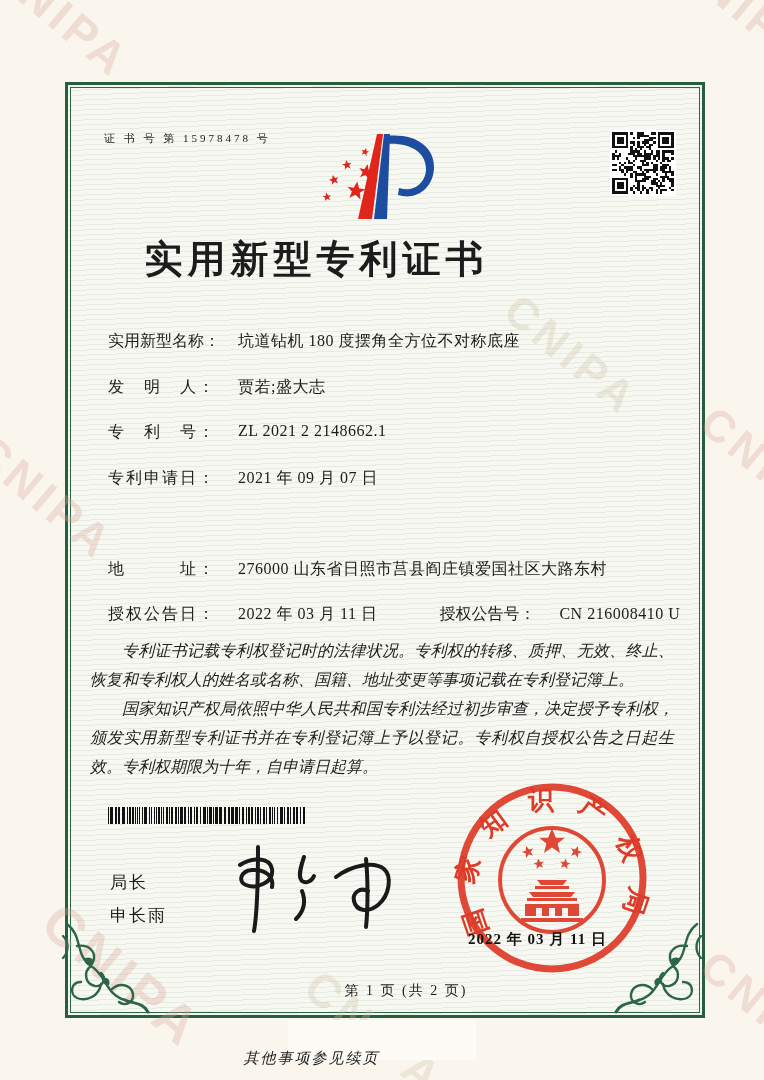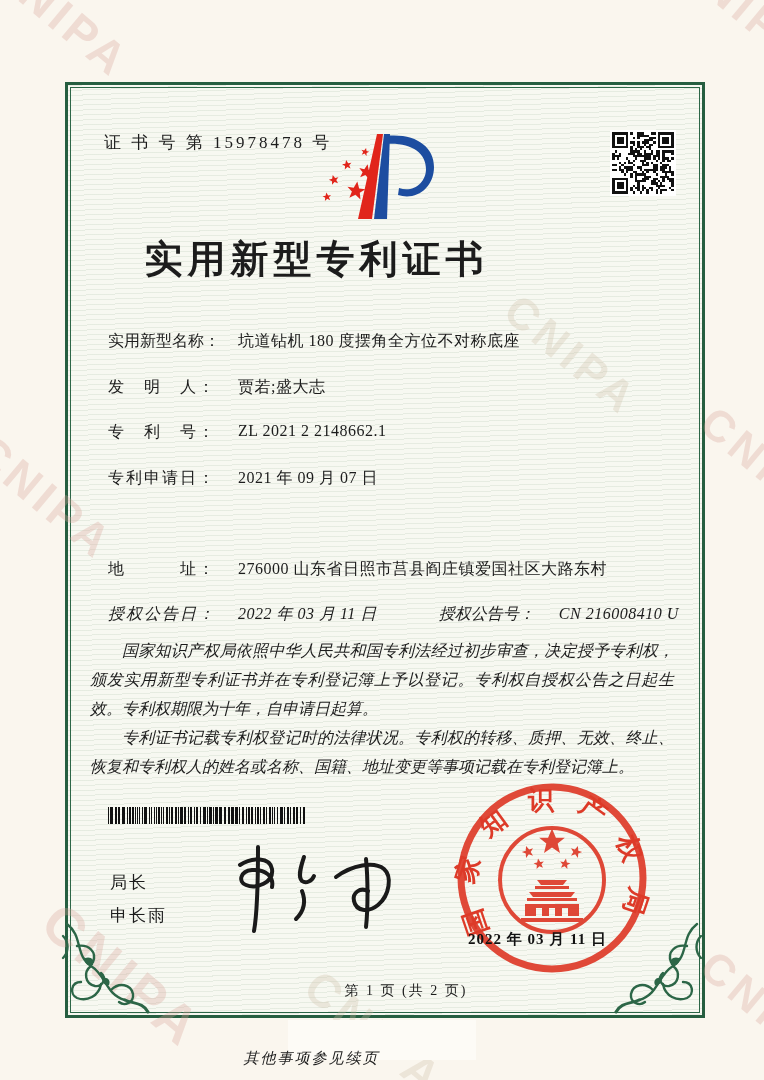--- a/index.html
+++ b/index.html
@@ -11,21 +11,21 @@
   .wm.pink{color:rgba(219,165,155,0.32);}
   .wm.tan{color:rgba(205,190,165,0.30);}
   
   .frame{position:absolute;left:65px;top:82px;width:634px;height:930px;z-index:1;
          border:3px solid #265e40;background:
            repeating-linear-gradient(178deg, rgba(140,170,140,0.16) 0 1px, rgba(0,0,0,0) 1px 5px),
            #f7f8f1;}
   .frame::before{content:"";position:absolute;inset:2px;border:1px solid #2c6647;pointer-events:none;}
   .abs{position:absolute;z-index:3;}
   
-  .certno{left:104px;top:131px;font-size:17px;letter-spacing:3px;}
+  .certno{left:104px;top:131px;font-size:11px;letter-spacing:3px;}
   .title{left:0;top:234px;width:633px;text-align:center;font-size:38px;font-weight:700;letter-spacing:5px;}
   .fieldrow{left:108px;width:566px;font-size:16px;white-space:nowrap;}
   .flabel{display:inline-block;width:106px;text-align:justify;text-align-last:justify;vertical-align:top;}
   .fvalue{display:inline-block;margin-left:24px;letter-spacing:0.5px;}
   .flabel2{display:inline-block;margin-left:62px;}
   .paras{left:90px;top:636px;width:584px;font-size:16px;line-height:29px;text-align:justify;font-style:italic;z-index:3;position:absolute;}
   .paras p{margin:0;text-indent:2em;}
   .signer{left:110px;font-size:17px;letter-spacing:2px;}
   .pageinfo{left:0;top:982px;width:764px;text-align:center;font-size:14px;letter-spacing:2px;margin-left:24px;}
   .paper-edge{left:288px;top:1020px;width:188px;height:40px;background:#fdfbf6;z-index:2;}
@@ -343,27 +343,27 @@
   </div>
   <div class="abs fieldrow" style="top:422px;">
     <span class="flabel">专　利　号：</span><span class="fvalue">ZL 2021 2 2148662.1</span>
   </div>
   <div class="abs fieldrow" style="top:468px;">
     <span class="flabel">专利申请日：</span><span class="fvalue">2021 年 09 月 07 日</span>
   </div>
   <div class="abs fieldrow" style="top:559px;">
     <span class="flabel">地　　　址：</span><span class="fvalue">276000 山东省日照市莒县阎庄镇爱国社区大路东村</span>
   </div>
-  <div class="abs fieldrow" style="top:604px;font-style:italic;">
+  <div class="abs fieldrow" style="top:604px;">
     <span class="flabel">授权公告日：</span><span class="fvalue">2022 年 03 月 11 日</span><span class="flabel2">授权公告号：</span><span class="fvalue">CN 216008410 U</span>
   </div>
 
   <div class="paras">
+    <p>专利证书记载专利权登记时的法律状况。专利权的转移、质押、无效、终止、恢复和专利权人的姓名或名称、国籍、地址变更等事项记载在专利登记簿上。</p>
     <p>国家知识产权局依照中华人民共和国专利法经过初步审查，决定授予专利权，颁发实用新型专利证书并在专利登记簿上予以登记。专利权自授权公告之日起生效。专利权期限为十年，自申请日起算。</p>
-    <p>专利证书记载专利权登记时的法律状况。专利权的转移、质押、无效、终止、恢复和专利权人的姓名或名称、国籍、地址变更等事项记载在专利登记簿上。</p>
   </div>
 
   <div class="abs" style="left:108px;top:807px;">
     <svg id="barcodesvg" width="198" height="17" viewBox="0 0 198 17">
         <g id="bc-bars" fill="#111">
           <rect x="0" y="0" width="1" height="17"></rect>
           <rect x="2" y="0" width="3" height="17"></rect>
           <rect x="7" y="0" width="2" height="17"></rect>
           <rect x="10" y="0" width="2" height="17"></rect>
           <rect x="14" y="0" width="3" height="17"></rect>

